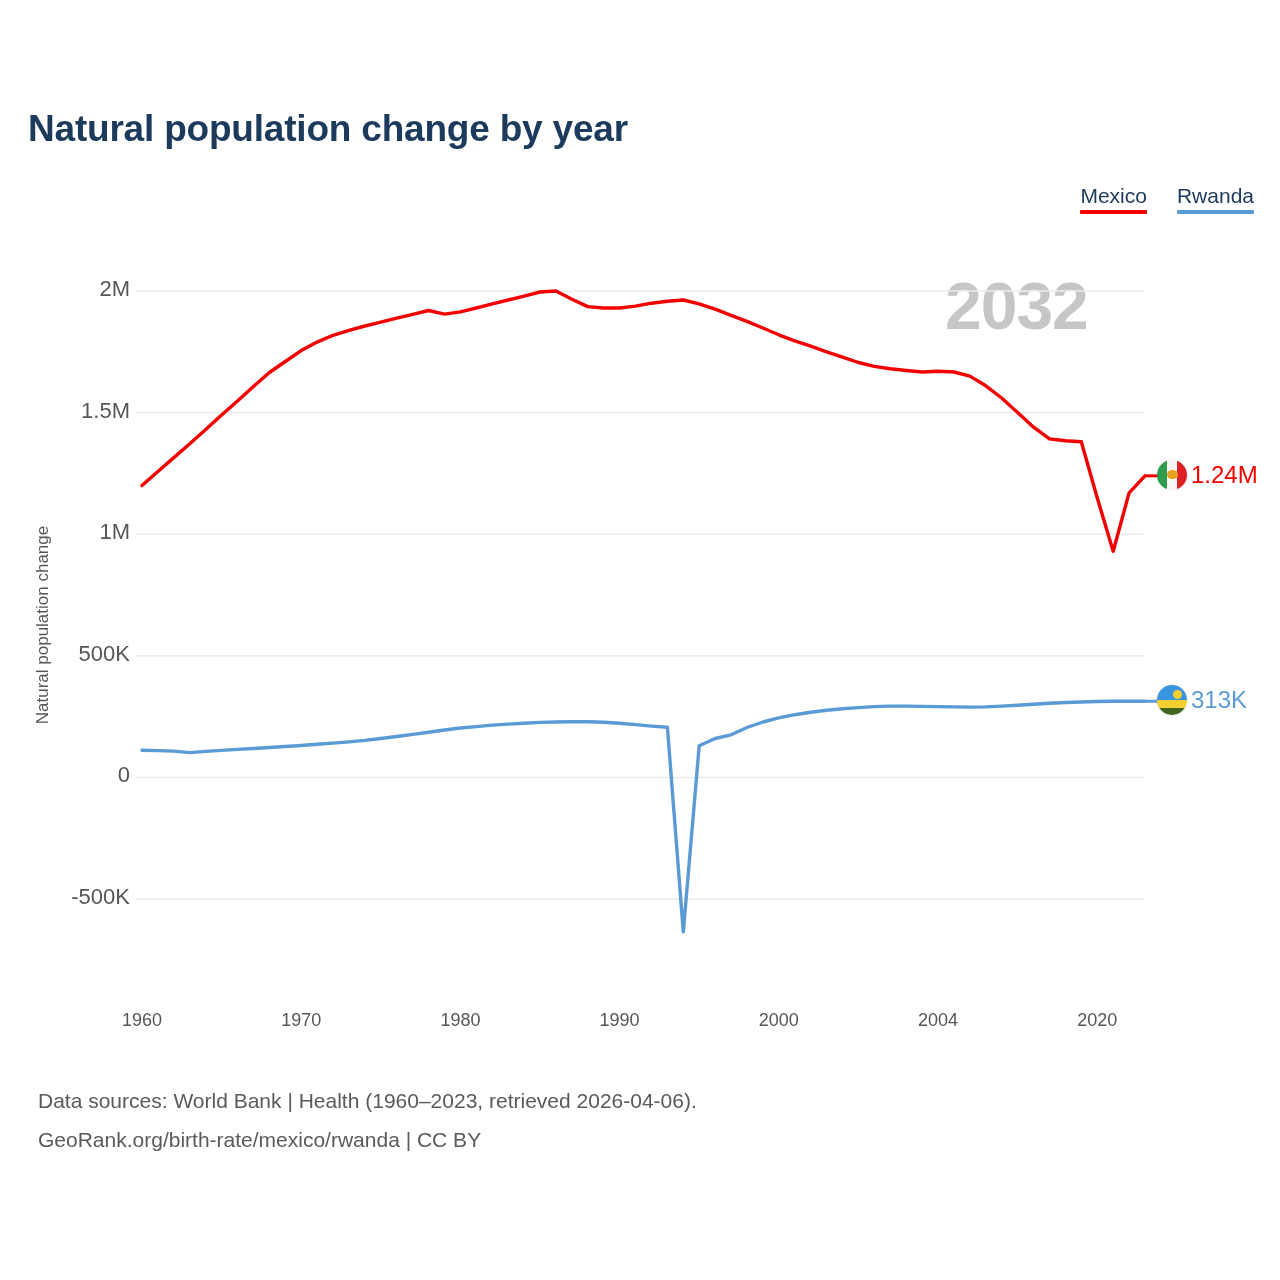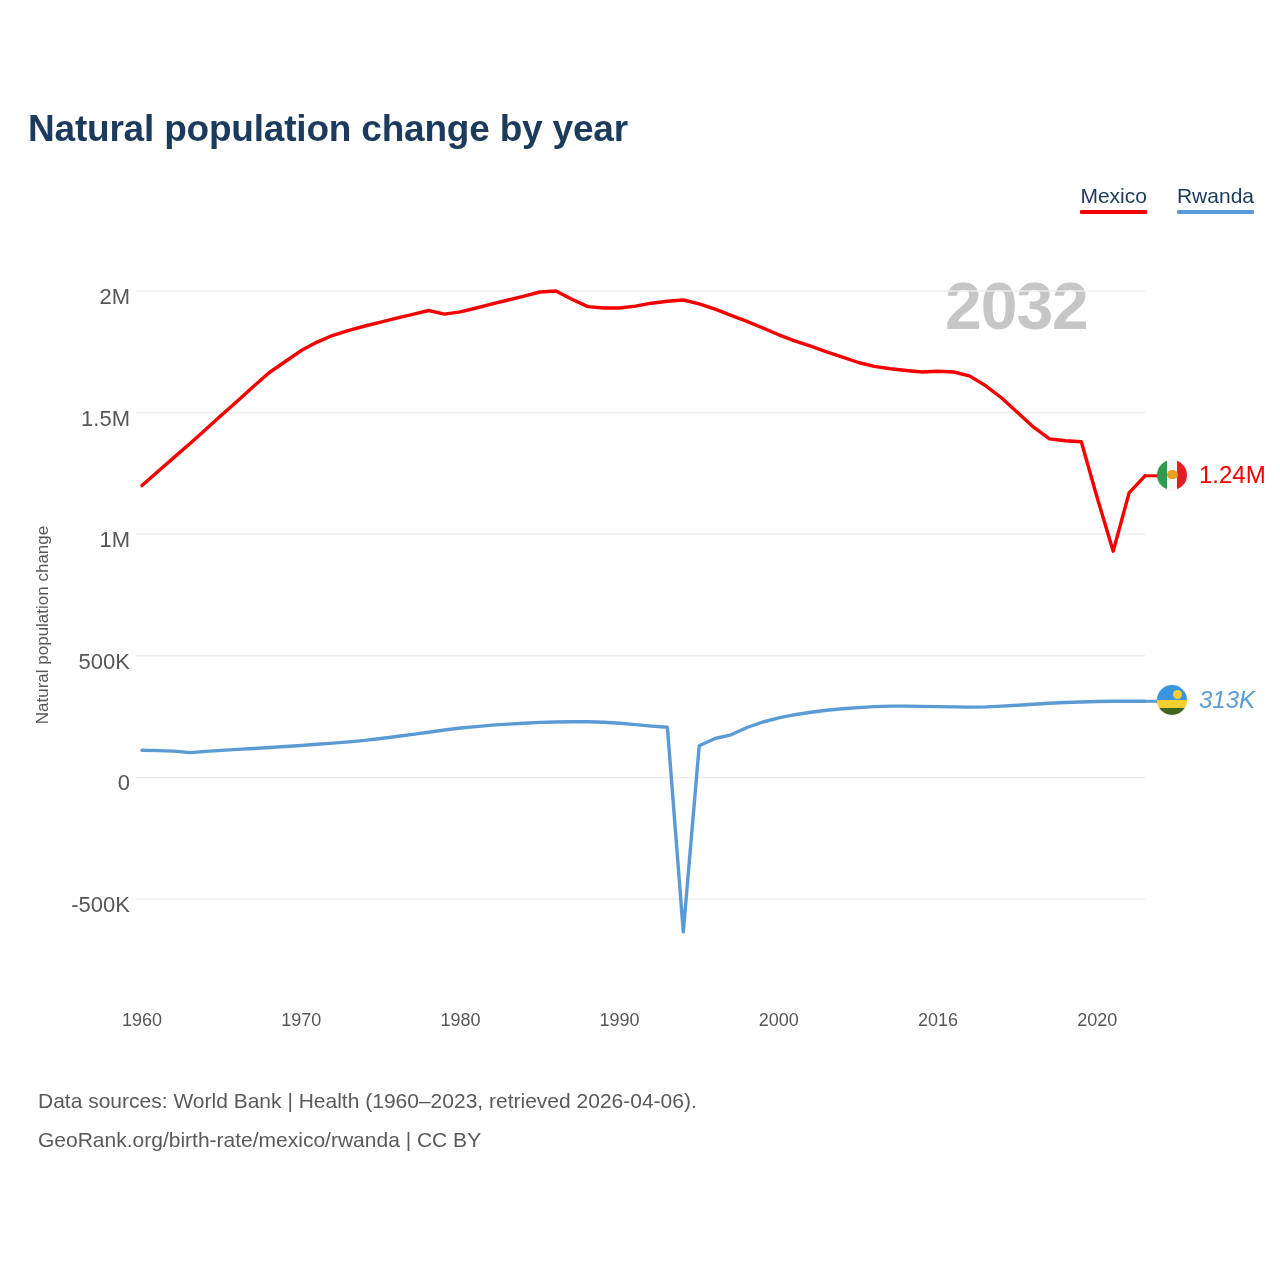--- a/index.html
+++ b/index.html
@@ -63,36 +63,35 @@
 
   svg.plot{position:absolute;left:0;top:0;width:1280px;height:1280px;overflow:visible;}
 
   .ytick-label{
     position:absolute;
     text-align:right;
     font-size:22px;
     color:#565656;
     width:110px;
     white-space:nowrap;
-    margin-top:8px;
   }
   .xtick-label{
     position:absolute;
     text-align:center;
     font-size:18px;
     color:#565656;
     width:90px;
     white-space:nowrap;
   }
 
   .endlabel{
     position:absolute;
     display:flex;
     align-items:center;
-    gap:12px;
+    gap:4px;
     white-space:nowrap;
   }
   .endlabel .val{font-size:24px;}
   .flag{
     width:30px;height:30px;border-radius:50%;
     overflow:hidden;position:relative;flex:0 0 auto;
     box-shadow:0 0 0 1px rgba(0,0,0,0.05);
   }
   .flag-mx{display:flex;}
   .flag-mx i{display:block;height:100%;flex:1 1 0;}
@@ -173,40 +172,40 @@
       <div class="ytick-label" style="left: 20px; top: 640.8px;">500K</div>
       <div class="ytick-label" style="left: 20px; top: 762.4px;">0</div>
       <div class="ytick-label" style="left: 20px; top: 884px;">-500K</div>
     </div>
   <div id="xtick-layer">
       <div class="xtick-label" style="left: 97px; top: 1010px;">1960</div>
       <div class="xtick-label" style="left: 256.206px; top: 1010px;">1970</div>
       <div class="xtick-label" style="left: 415.413px; top: 1010px;">1980</div>
       <div class="xtick-label" style="left: 574.619px; top: 1010px;">1990</div>
       <div class="xtick-label" style="left: 733.825px; top: 1010px;">2000</div>
-      <div class="xtick-label" style="left: 893.032px; top: 1010px;">2016</div>
+      <div class="xtick-label" style="left: 893.032px; top: 1010px;">2004</div>
       <div class="xtick-label" style="left: 1052.24px; top: 1010px;">2020</div>
     </div>
 
   <div class="endlabel" id="end-mexico" style="left: 1157px; top: 459.832px;">
     <span class="flag flag-mx">
       <i></i>
         <i></i>
         <i></i>
         <span class="emblem"></span>
     </span>
     <span class="val" style="color: rgb(245, 0, 0);">1.24M</span>
   </div>
 
   <div class="endlabel" id="end-rwanda" style="left: 1157px; top: 685.278px;">
     <span class="flag flag-rw">
       <i></i>
         <i></i>
         <i></i>
         <span class="sun"></span>
     </span>
-    <span class="val" style="color: rgb(91, 155, 213); font-style: italic;">313K</span>
+    <span class="val" style="color: rgb(91, 155, 213);">313K</span>
   </div>
 
   <div class="footer l1">Data sources: World Bank | Health (1960–2023, retrieved 2026-04-06).</div>
   <div class="footer l2">GeoRank.org/birth-rate/mexico/rwanda | CC BY</div>
 
 </div>
 
 </body></html>

